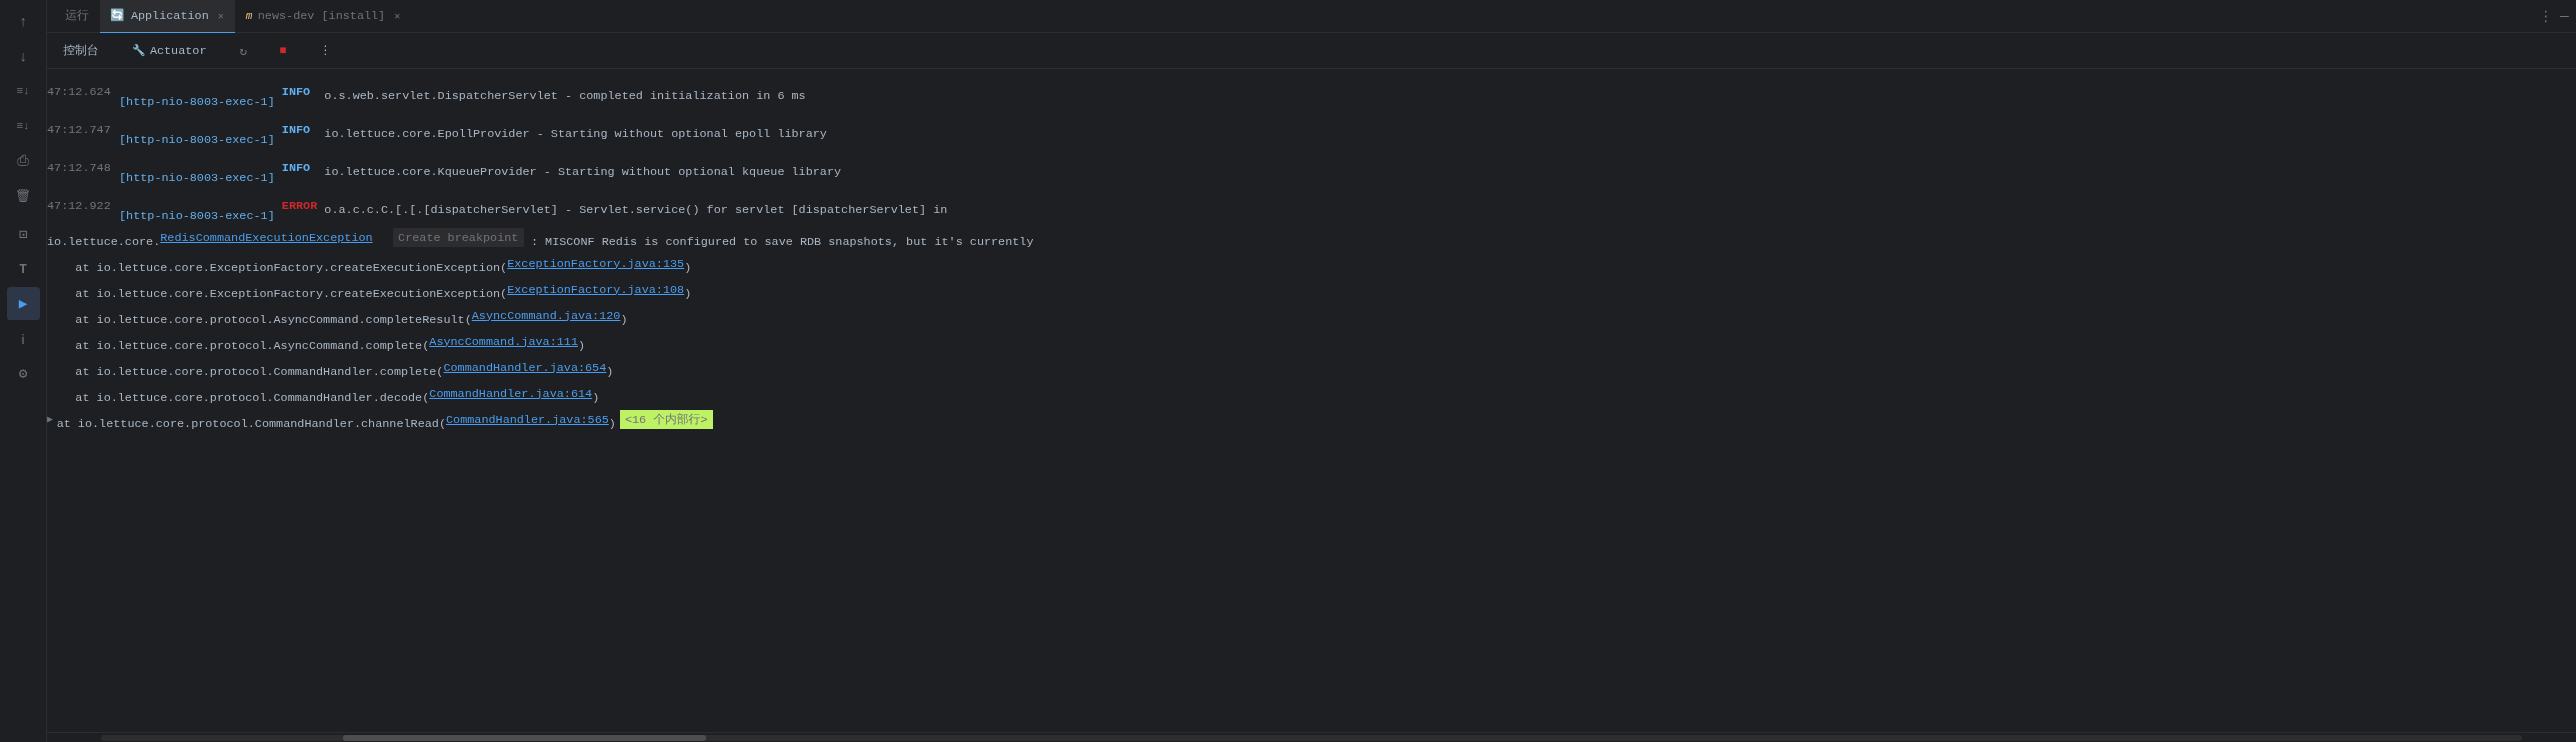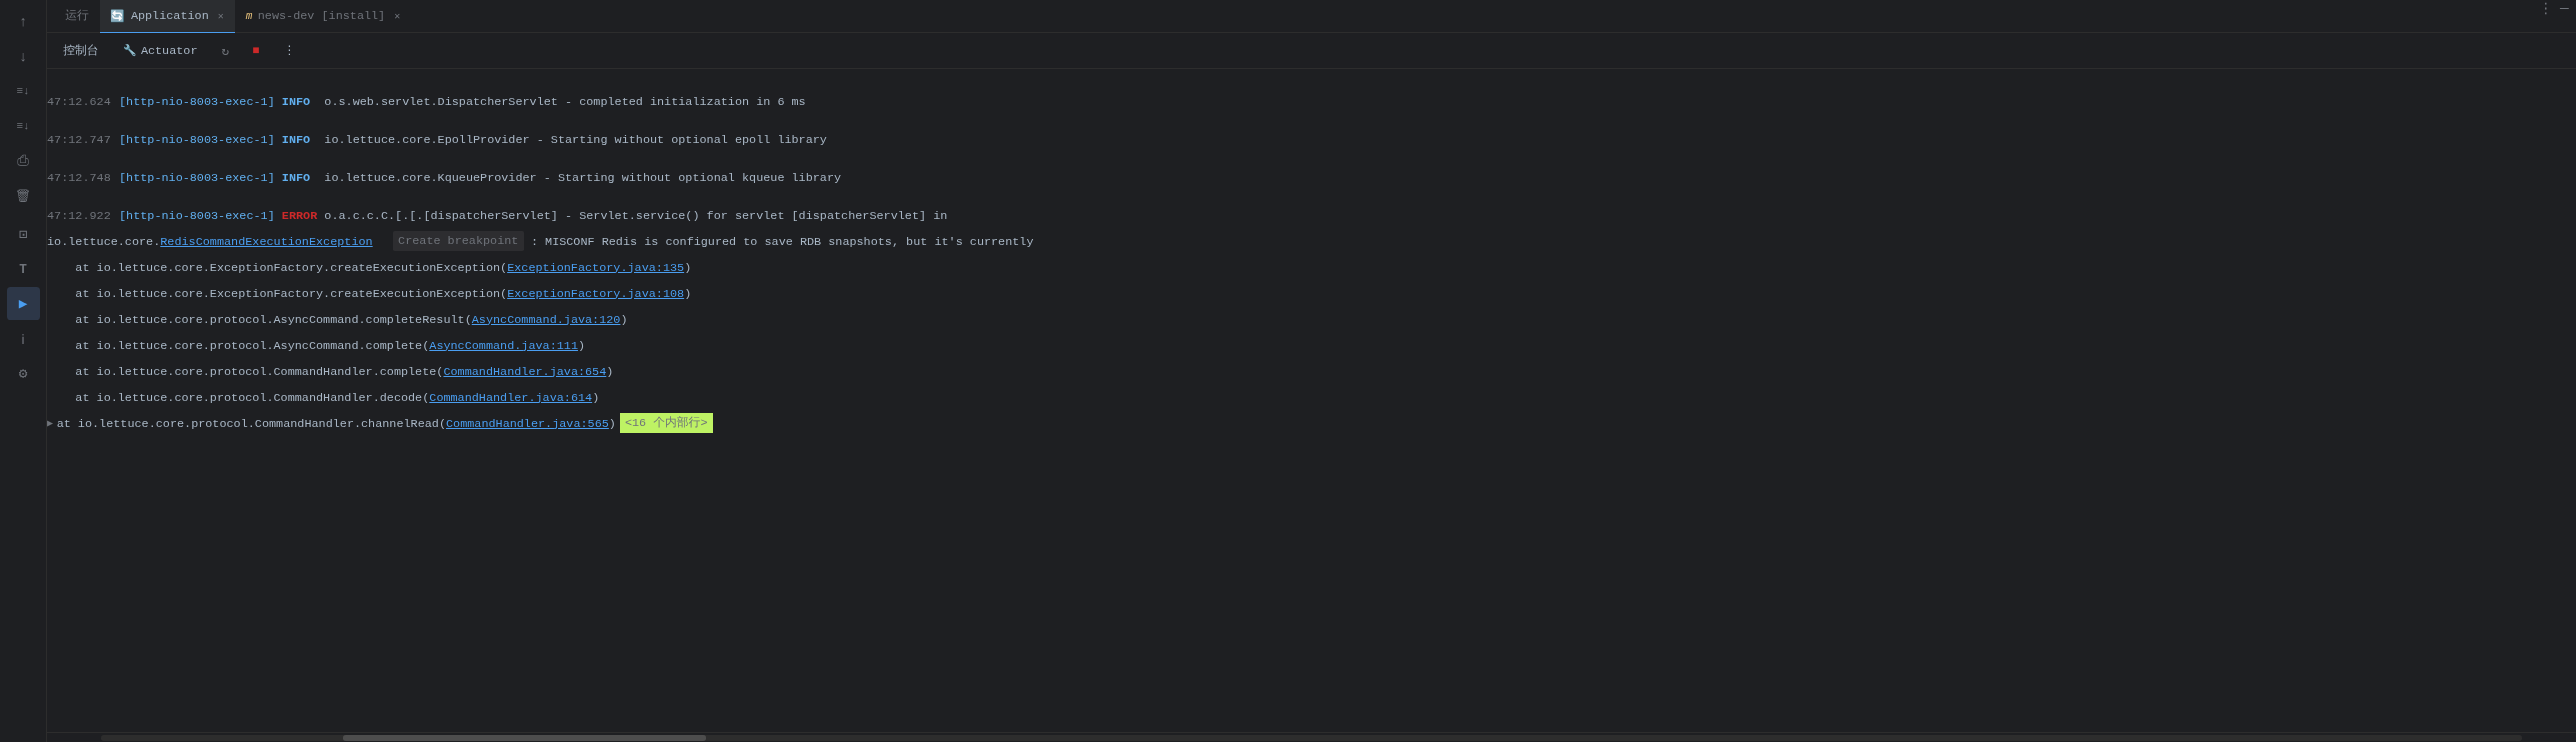--- a/index.html
+++ b/index.html
@@ -46,20 +46,21 @@
     .main-panel {
       flex: 1;
       display: flex;
       flex-direction: column;
       overflow: hidden;
     }
 
     
     .tab-bar {
       display: flex;
+      align-items: center;
       background: #1e1f22;
       border-bottom: 0.9px solid #2d2d2d;
       height: 33px;
       padding: 0 7.2px;
       gap: 0;
       flex-shrink: 0;
     }
     .tab {
       display: flex;
       align-items: center;
@@ -93,21 +94,21 @@
     }
     .tab-bar-actions span { cursor: pointer; }
 
     
     .toolbar {
       display: flex;
       align-items: center;
       background: #1e1f22;
       height: 36px;
       padding: 0 7.2px;
-      gap: 7px;
+      gap: 16px;
       border-bottom: 0.9px solid #2d2d2d;
       flex-shrink: 0;
     }
     .toolbar-btn {
       display: flex;
       align-items: center;
       justify-content: center;
       padding: 3.6px 9px;
       color: #a9b7c6;
       cursor: pointer;
@@ -144,21 +145,21 @@
     
     .log-lines {
       flex: 1;
       display: flex;
       flex-direction: column;
       padding-right: 18px;
     }
 
     .log-line {
       display: flex;
-      align-items: flex-end;
+      align-items: center;
       min-height: 18px;
       line-height: 18px;
       white-space: pre;
       font-size: 11.8px;
     }
 
     .log-line .timestamp {
       color: #6f737a;
       min-width: 72px;
     }

